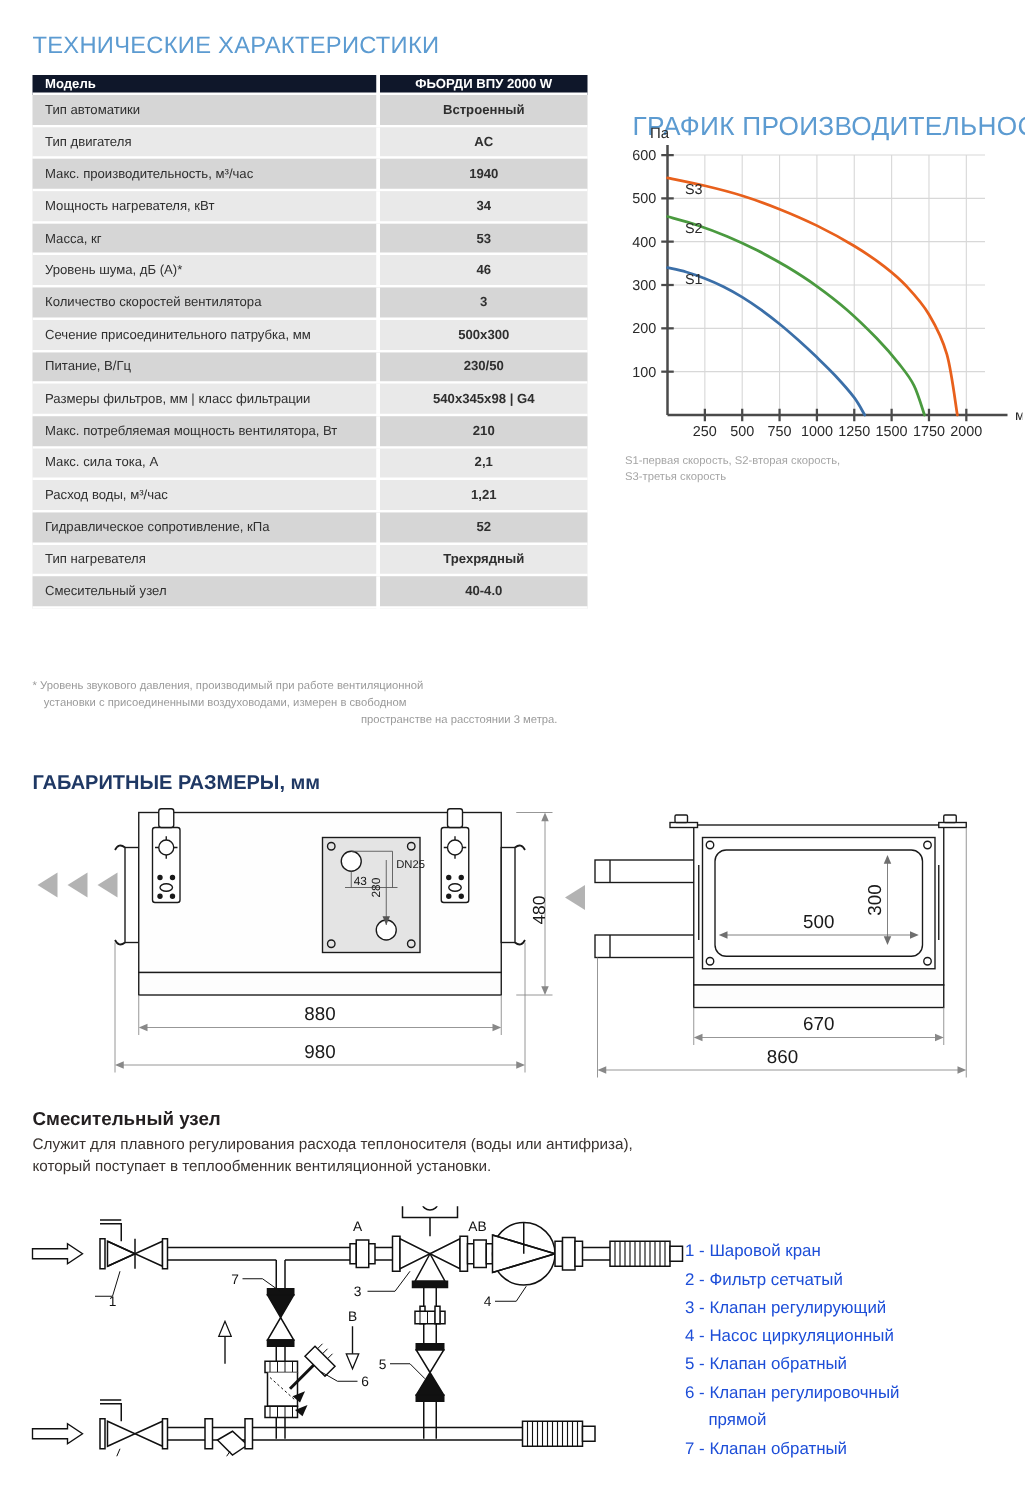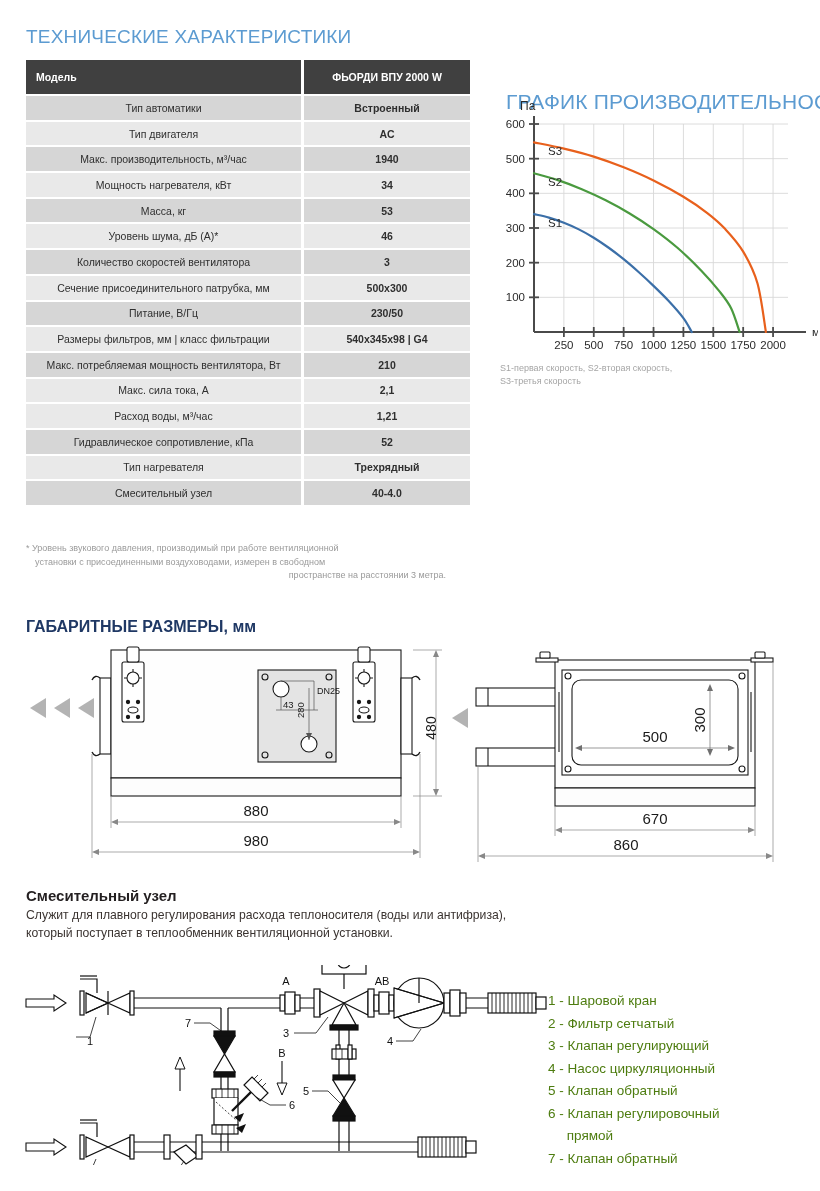--- a/index.html
+++ b/index.html
@@ -43,36 +43,36 @@
   .spec-table tr { }
   .spec-table td {
     font-size: 10.5px;
     padding: 0 10px;
     height: 25.7px;
     vertical-align: middle;
     border-bottom: 2px solid #ffffff;
   }
   .spec-table td.lbl {
     width: 278px;
-    text-align: center;
+    text-align: left;
     color: #2f2f2f;
     border-right: 3px solid #ffffff;
     font-weight: 500;
   }
   .spec-table td.val {
     text-align: center;
     color: #2f2f2f;
     font-weight: 600;
   }
   .spec-table tr.hdr td {
-    background: #404040;
+    background: #0f172a;
     color: #ffffff;
     font-weight: 600;
     font-size: 10.5px;
-    height: 36px;
+    height: 16px;
     margin-left: 26px;
   }
   .spec-table tr.hdr td.lbl { text-align: left; }
   .spec-table tr.odd td { background: #d6d6d6; }
   .spec-table tr.even td { background: #e9e9e9; }
 
   .footnote {
     position: absolute;
     left: 26px; top: 542px;
     width: 420px;
@@ -112,21 +112,21 @@
     color: #3a3330;
     width: 520px;
   }
 
   
   .legend-list {
     position: absolute;
     left: 548px; top: 990px;
     font-size: 13.5px;
     line-height: 22.5px;
-    color: #4d7c0f;
+    color: #1d4ed8;
     width: 260px;
   }
   .legend-list .li { white-space: pre-wrap; }
 
   svg { display:block; }
   text { font-family: "Liberation Sans", sans-serif; }
 </style>
 </head>
 <body>
 

